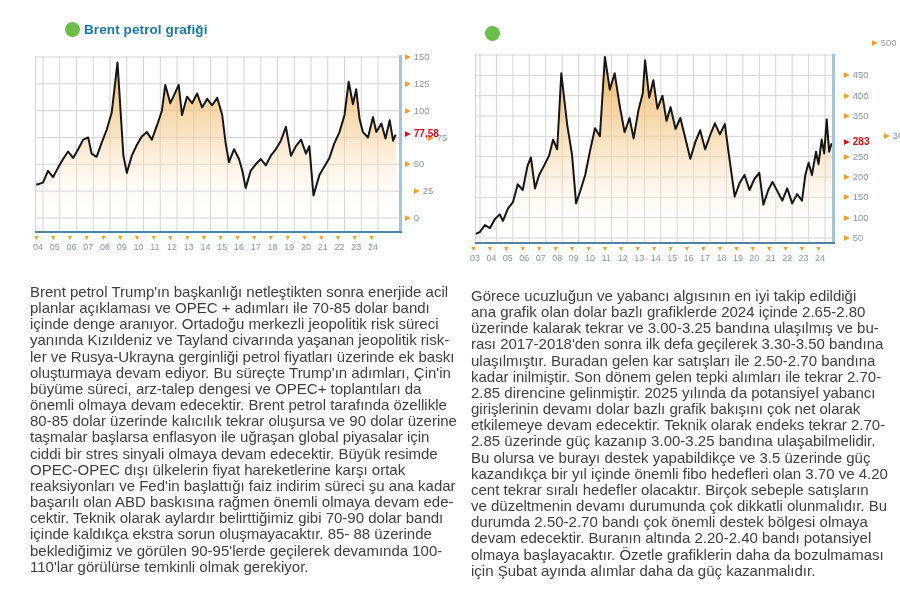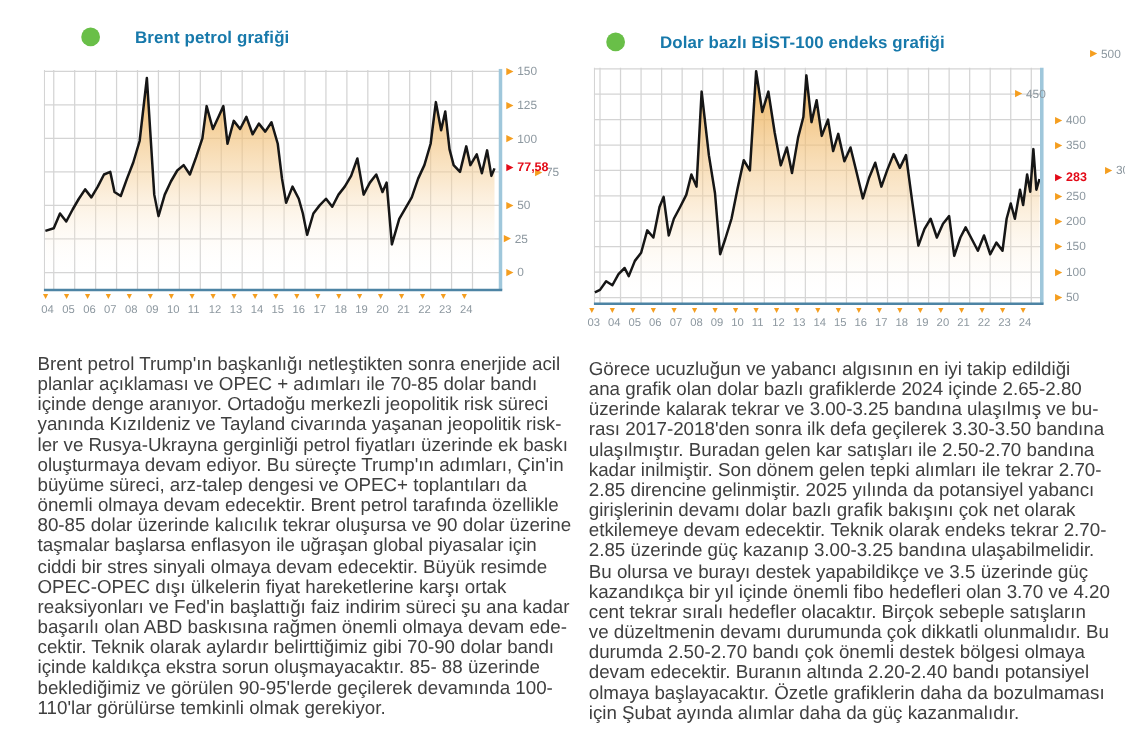--- a/index.html
+++ b/index.html
@@ -1,18 +1,18 @@
 <!DOCTYPE html>
 <html lang="tr" style="--blue: #1779ab; --green: #69bf48; --orange: #f59e1f; --red: #e30a17; --graylab: #8d98a0; --text: #3f3f3f;"><head>
 <meta charset="utf-8">
 <style>
   html,body{margin:0;padding:0;background:#fff;}
   .page{position:relative;width:900px;height:598px;background:#fff;overflow:hidden;
         font-family:"Liberation Sans","DejaVu Sans",sans-serif;}
-  .hdr{position:absolute;display:flex;align-items:center;gap:28px;}
+  .hdr{position:absolute;display:flex;align-items:center;gap:4px;}
   .dot{width:15px;height:15px;border-radius:50%;background:var(--green,#69bf48);flex:0 0 auto;}
   .chart-title{font-size:13.5px;font-weight:bold;color:var(--blue,#1779ab);letter-spacing:.1px;}
   svg.chart{position:absolute;}
   .article{position:absolute;width:436px;margin:0;font-size:15px;line-height:16.15px;
            color:var(--text,#3f3f3f);white-space:pre-line;}
   .ytick{position:absolute;font-size:9.5px;color:var(--graylab,#8d98a0);white-space:nowrap;line-height:10px;}
   .ytick .arr{color:var(--orange,#f59e1f);font-size:7.5px;margin-right:3px;vertical-align:1px;}
   .ytick.red{color:var(--red,#e30a17);font-weight:bold;font-size:10px;z-index:3;}
   .ytick.red .arr{color:var(--red,#e30a17);}
   .xtick{position:absolute;width:20px;text-align:left;font-size:9px;color:var(--graylab,#8d98a0);line-height:10px;}
@@ -87,21 +87,20 @@
 başarılı olan ABD baskısına rağmen önemli olmaya devam ede-
 cektir. Teknik olarak aylardır belirttiğimiz gibi 70-90 dolar bandı
 içinde kaldıkça ekstra sorun oluşmayacaktır. 85- 88 üzerinde
 beklediğimiz ve görülen 90-95'lerde geçilerek devamında 100-
 110'lar görülürse temkinli olmak gerekiyor.</p>
   </section>
 
   <section>
     <div class="hdr" style="left:485px;top:26px;">
       <span class="dot"></span>
-      <span class="chart-title">Dolar bazlı BİST-100 endeks grafiği</span>
     </div>
     <svg class="chart" id="svg1" style="left:475px;top:54px;" width="360" height="192">
         <defs>
           <linearGradient id="grad1" gradientUnits="userSpaceOnUse" x1="0" y1="1" x2="0" y2="184">
             <stop offset="0" stop-color="#eba43c" stop-opacity="0.85"></stop>
             <stop offset="0.55" stop-color="#f6d3a0" stop-opacity="0.5"></stop>
             <stop offset="1" stop-color="#ffffff" stop-opacity="0.05"></stop>
           </linearGradient>
         </defs>
         <line x1="0" y1="1" x2="358" y2="1" stroke="#d4d4d4" stroke-width="1"></line>
@@ -161,21 +160,21 @@
 devam edecektir. Buranın altında 2.20-2.40 bandı potansiyel
 olmaya başlayacaktır. Özetle grafiklerin daha da bozulmaması
 için Şubat ayında alımlar daha da güç kazanmalıdır.</p>
   </section>
 
 <span class="ytick" style="left: 405px; top: 52px;"><span class="arr">▶</span>150</span>
     <span class="ytick" style="left: 405px; top: 78.8333px;"><span class="arr">▶</span>125</span>
     <span class="ytick" style="left: 405px; top: 105.667px;"><span class="arr">▶</span>100</span>
     <span class="ytick" style="left: 405px; top: 132.5px; padding-left: 23px;"><span class="arr">▶</span>75</span>
     <span class="ytick" style="left: 405px; top: 159.333px;"><span class="arr">▶</span>50</span>
-    <span class="ytick" style="left: 403px; top: 186.167px;"><span class="arr">▶</span>25</span>
+    <span class="ytick" style="left: 414px; top: 186.167px;"><span class="arr">▶</span>25</span>
     <span class="ytick" style="left: 405px; top: 213px;"><span class="arr">▶</span>0</span>
     <span class="ytick red" style="left: 405px; top: 128.731px;"><span class="arr">▶</span>77,58</span>
     <span class="xtick" style="left: 33px; top: 234px;"><span class="arr">▼</span>04</span>
     <span class="xtick" style="left: 49.75px; top: 234px;"><span class="arr">▼</span>05</span>
     <span class="xtick" style="left: 66.5px; top: 234px;"><span class="arr">▼</span>06</span>
     <span class="xtick" style="left: 83.25px; top: 234px;"><span class="arr">▼</span>07</span>
     <span class="xtick" style="left: 100px; top: 234px;"><span class="arr">▼</span>08</span>
     <span class="xtick" style="left: 116.75px; top: 234px;"><span class="arr">▼</span>09</span>
     <span class="xtick" style="left: 133.5px; top: 234px;"><span class="arr">▼</span>10</span>
     <span class="xtick" style="left: 150.25px; top: 234px;"><span class="arr">▼</span>11</span>
@@ -186,21 +185,21 @@
     <span class="xtick" style="left: 234px; top: 234px;"><span class="arr">▼</span>16</span>
     <span class="xtick" style="left: 250.75px; top: 234px;"><span class="arr">▼</span>17</span>
     <span class="xtick" style="left: 267.5px; top: 234px;"><span class="arr">▼</span>18</span>
     <span class="xtick" style="left: 284.25px; top: 234px;"><span class="arr">▼</span>19</span>
     <span class="xtick" style="left: 301px; top: 234px;"><span class="arr">▼</span>20</span>
     <span class="xtick" style="left: 317.75px; top: 234px;"><span class="arr">▼</span>21</span>
     <span class="xtick" style="left: 334.5px; top: 234px;"><span class="arr">▼</span>22</span>
     <span class="xtick" style="left: 351.25px; top: 234px;"><span class="arr">▼</span>23</span>
     <span class="xtick" style="left: 368px; top: 234px;"><span class="arr">▼</span>24</span>
     <span class="ytick" style="left: 844px; top: 38px; margin-left: 28px;"><span class="arr">▶</span>500</span>
-    <span class="ytick" style="left: 792px; top: 70.3333px; padding-left: 20px;"><span class="arr">▶</span>450</span>
+    <span class="ytick" style="left: 844px; top: 70.3333px;"><span class="arr">▶</span>450</span>
     <span class="ytick" style="left: 844px; top: 90.6667px;"><span class="arr">▶</span>400</span>
     <span class="ytick" style="left: 844px; top: 111px;"><span class="arr">▶</span>350</span>
     <span class="ytick" style="left: 844px; top: 131.333px; padding-left: 40px;"><span class="arr">▶</span>300</span>
     <span class="ytick" style="left: 844px; top: 151.667px;"><span class="arr">▶</span>250</span>
     <span class="ytick" style="left: 844px; top: 172px;"><span class="arr">▶</span>200</span>
     <span class="ytick" style="left: 844px; top: 192.333px;"><span class="arr">▶</span>150</span>
     <span class="ytick" style="left: 844px; top: 212.667px;"><span class="arr">▶</span>100</span>
     <span class="ytick" style="left: 844px; top: 233px;"><span class="arr">▶</span>50</span>
     <span class="ytick red" style="left: 844px; top: 137.247px;"><span class="arr">▶</span>283</span>
     <span class="xtick" style="left: 470px; top: 245px;"><span class="arr">▼</span>03</span>

